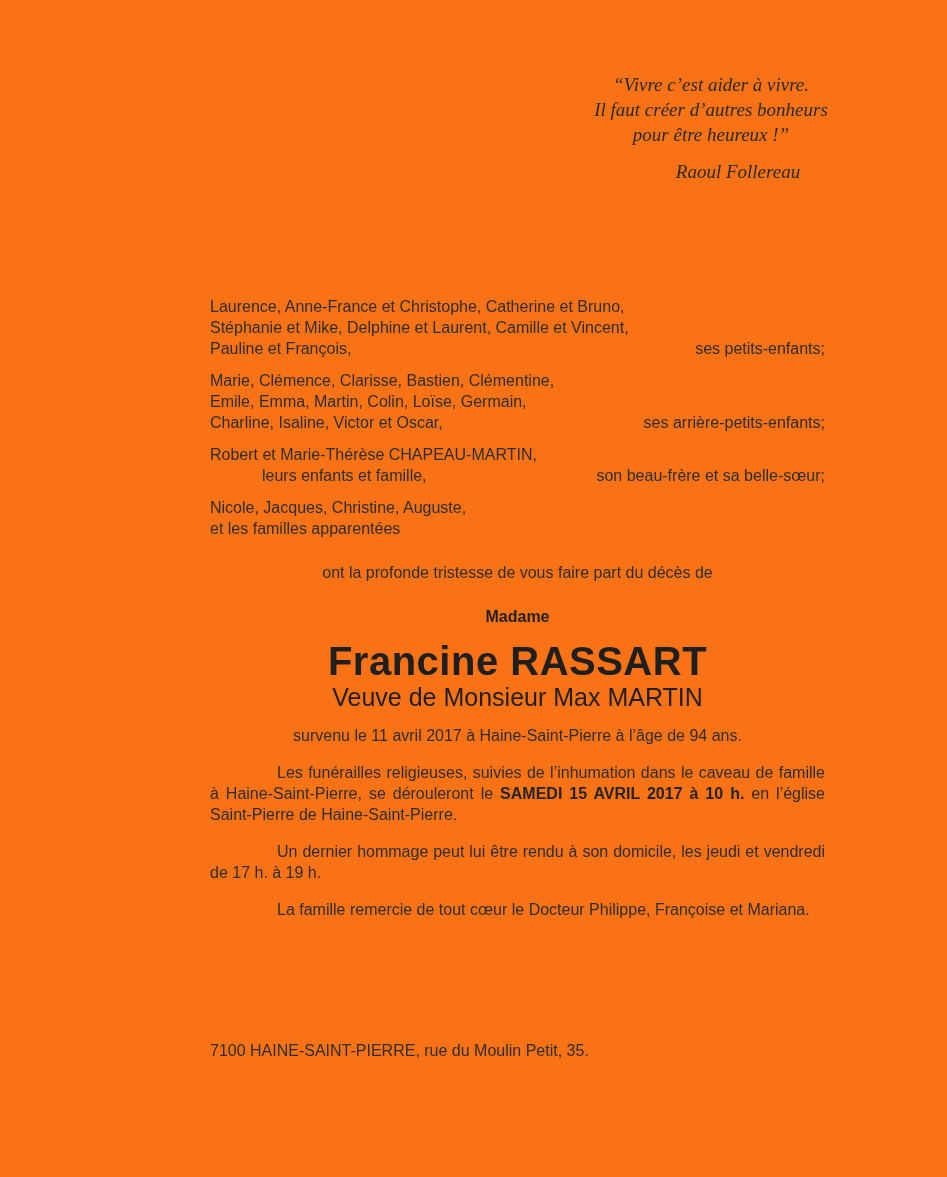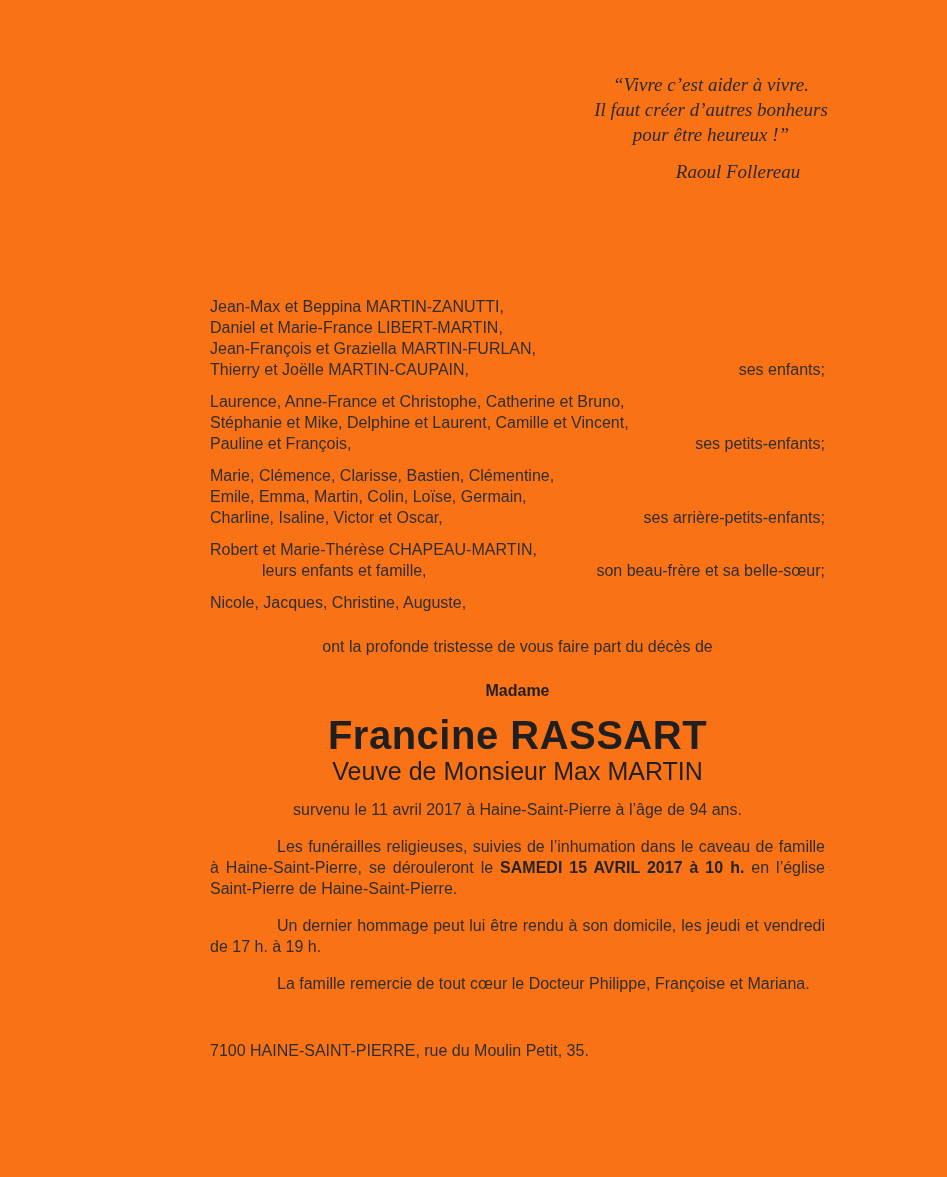--- a/index.html
+++ b/index.html
@@ -103,29 +103,20 @@
     <div class="quote-line">“Vivre c’est aider à vivre.</div>
     <div class="quote-line">Il faut créer d’autres bonheurs</div>
     <div class="quote-line">pour être heureux !”</div>
     <div class="quote-author">Raoul Follereau</div>
   </div>
 
   <div class="content">
 
     <div id="family-groups">
         <div class="group">
-          <div class="group-line">Jean-Max et Beppina MARTIN-ZANUTTI,</div>
-          <div class="group-line">Daniel et Marie-France LIBERT-MARTIN,</div>
-          <div class="group-line">Jean-François et Graziella MARTIN-FURLAN,</div>
-          <div class="group-last">
-            <span>Thierry et Joëlle MARTIN-CAUPAIN,</span>
-            <span class="relation">ses enfants;</span>
-          </div>
-        </div>
-        <div class="group">
           <div class="group-line">Laurence, Anne-France et Christophe, Catherine et Bruno,</div>
           <div class="group-line">Stéphanie et Mike, Delphine et Laurent, Camille et Vincent,</div>
           <div class="group-last">
             <span>Pauline et François,</span>
             <span class="relation">ses petits-enfants;</span>
           </div>
         </div>
         <div class="group">
           <div class="group-line">Marie, Clémence, Clarisse, Bastien, Clémentine,</div>
           <div class="group-line">Emile, Emma, Martin, Colin, Loïse, Germain,</div>
@@ -136,20 +127,24 @@
         </div>
         <div class="group">
           <div class="group-line">Robert et Marie-Thérèse CHAPEAU-MARTIN,</div>
           <div class="group-last">
             <span style="margin-left: 52px;">leurs enfants et famille,</span>
             <span class="relation">son beau-frère et sa belle-sœur;</span>
           </div>
         </div>
         <div class="group">
           <div class="group-line">Nicole, Jacques, Christine, Auguste,</div>
+          <div class="group-last">
+            <span>et les familles apparentées</span>
+            <span class="relation"></span>
+          </div>
         </div>
       </div>
 
     <div class="intro">ont la profonde tristesse de vous faire part du décès de</div>
 
     <div class="deceased-title">Madame</div>
     <div class="deceased-name">Francine RASSART</div>
     <div class="deceased-subtitle">Veuve de Monsieur Max MARTIN</div>
 
     <div class="death-line">survenu le 11 avril 2017 à Haine-Saint-Pierre à l’âge de 94 ans.</div>

